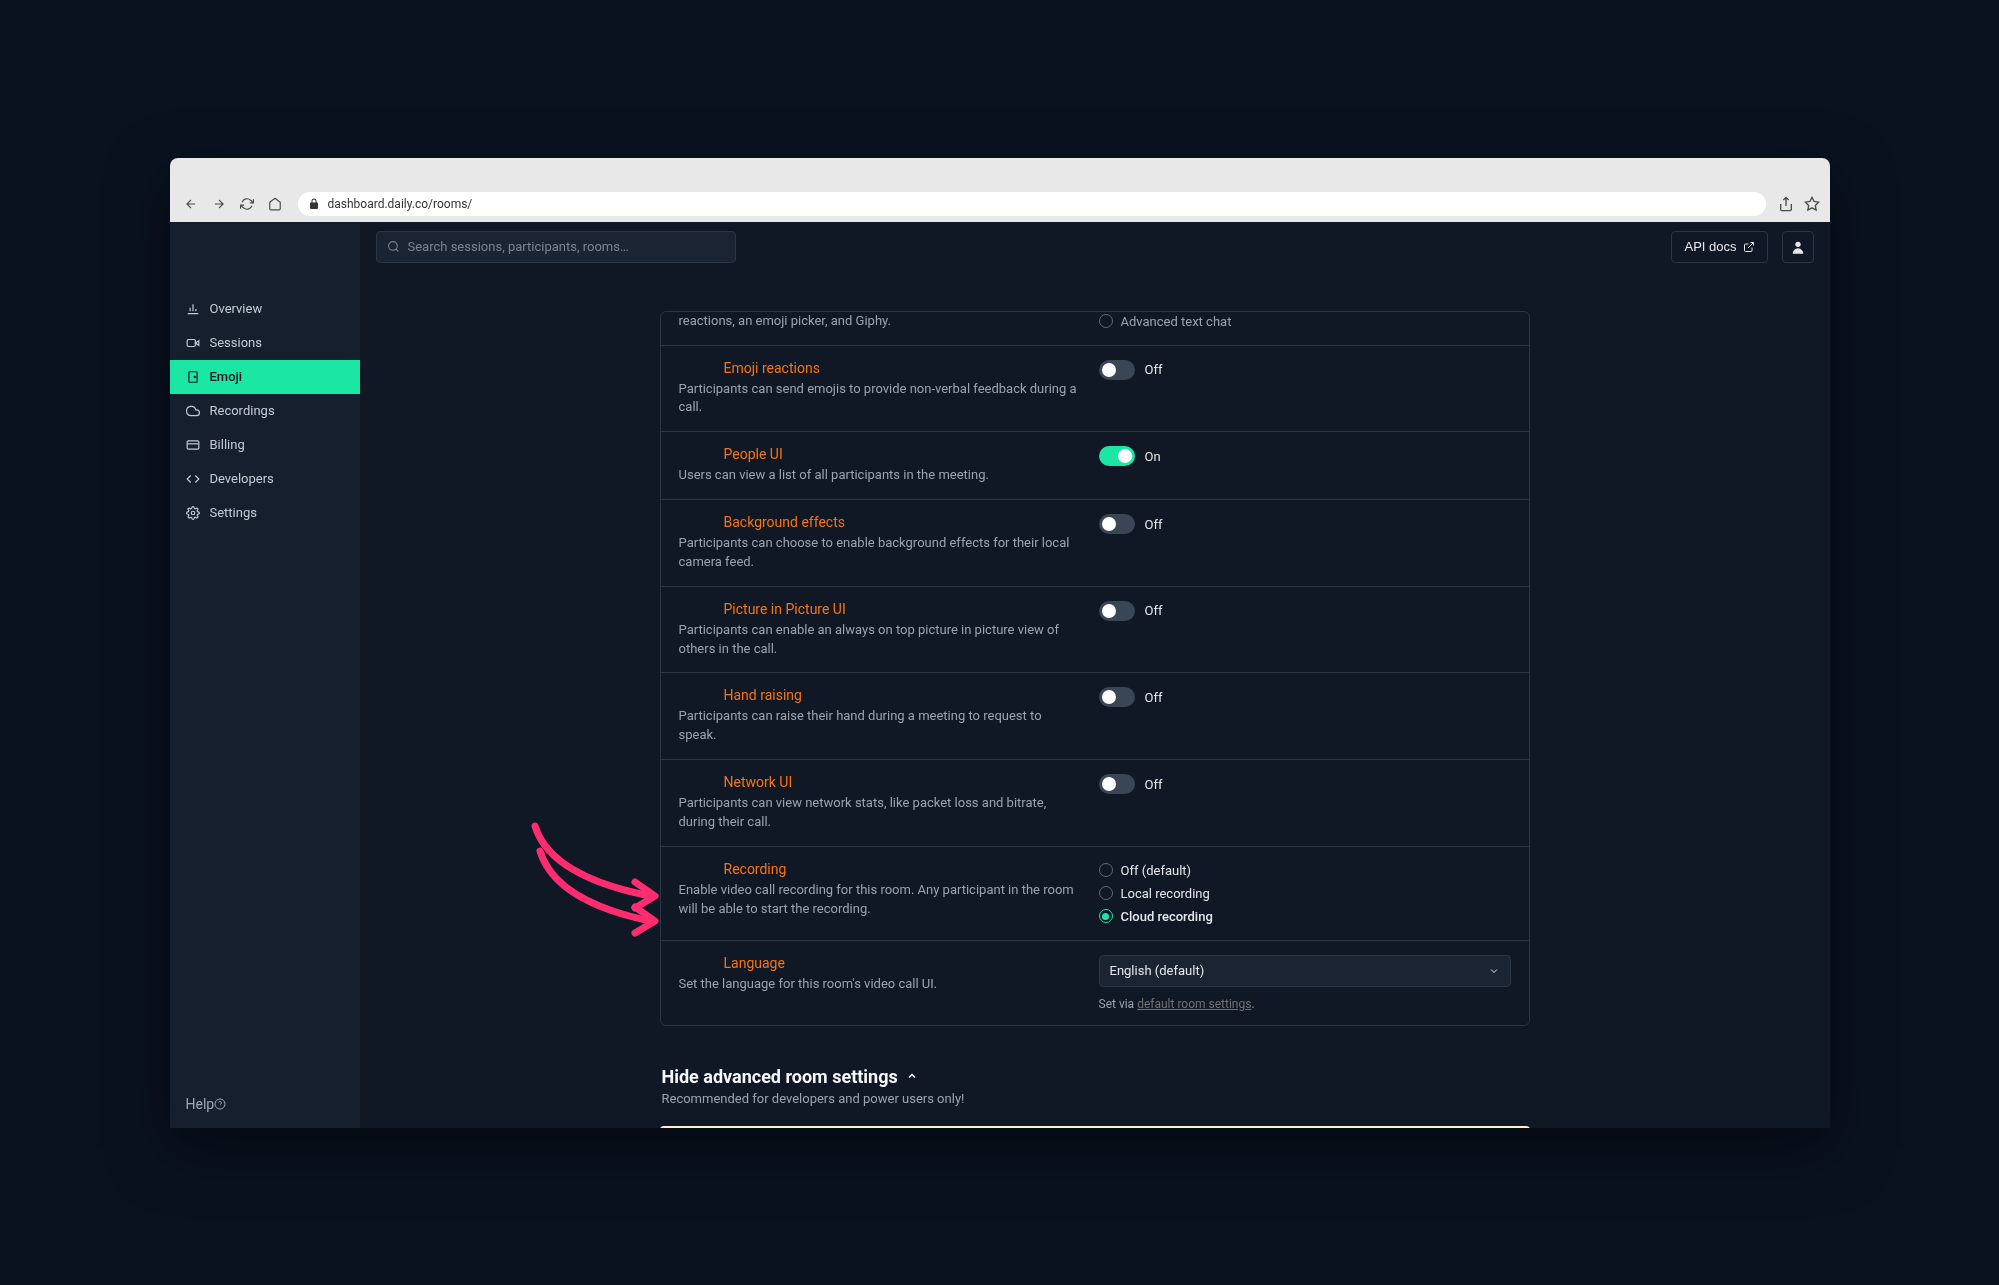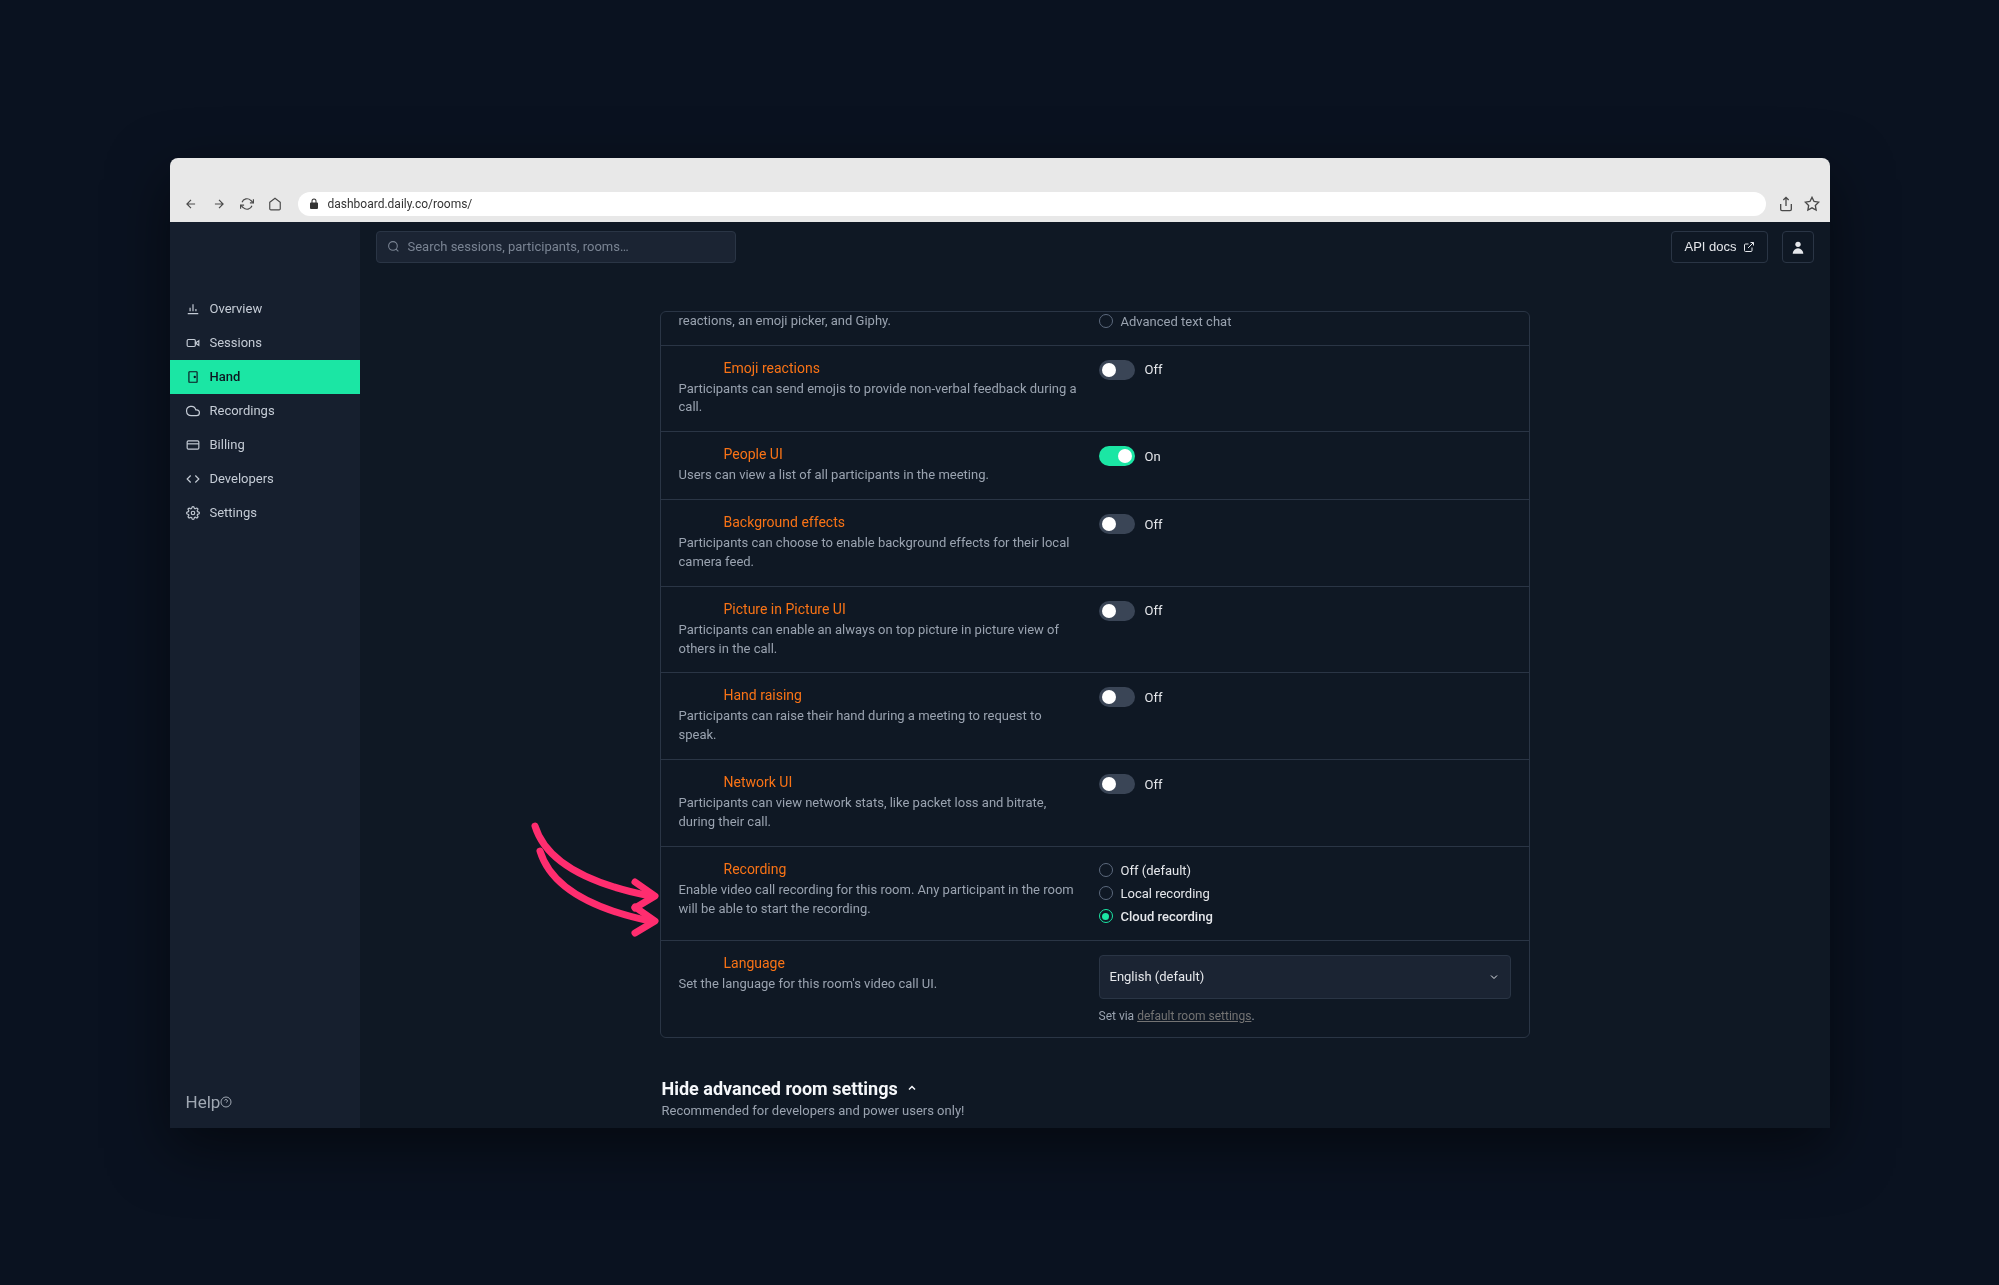--- a/index.html
+++ b/index.html
@@ -89,21 +89,21 @@
       cursor: pointer;
     }
     .sidebar-item.active {
       background: #1be6a4;
       color: #0d1621;
       font-weight: 500;
     }
     .sidebar-icon { width: 14px; height: 14px; display: flex; align-items: center; }
     .sidebar-footer {
       padding: 16px;
-      font-size: 17px;
+      font-size: 14px;
       color: #a0a8b3;
       display: flex;
       align-items: center;
     }
 
     .main-area {
       flex: 1;
       display: flex;
       flex-direction: column;
       overflow: hidden;
@@ -251,21 +251,21 @@
     .partial-left { width: 400px; }
     .partial-desc {
       font-size: 13px;
       color: #9aa3b0;
       line-height: 1.45;
     }
     .partial-right .radio-row { color: #9aa3b0; }
 
     .select-box {
       width: 100%;
-      height: 44px;
+      height: 32px;
       background: #1b2433;
       border: 1px solid #2a3545;
       border-radius: 4px;
       color: #e5e7eb;
       font-size: 13px;
       padding: 0 10px;
       display: flex;
       align-items: center;
       justify-content: space-between;
       cursor: pointer;
@@ -387,21 +387,21 @@
             </span>
             <span>Sessions</span>
           </div>
           <div class="sidebar-item active">
             <span class="sidebar-icon">
               <svg viewBox="0 0 24 24" fill="none" stroke="currentColor" stroke-width="2">
                 <rect x="5" y="3" width="14" height="18" rx="1"></rect>
                 <circle cx="15" cy="12" r="1" fill="currentColor"></circle>
               </svg>
             </span>
-            <span>Hand</span>
+            <span>Emoji</span>
           </div>
           <div class="sidebar-item">
             <span class="sidebar-icon">
               <svg viewBox="0 0 24 24" fill="none" stroke="currentColor" stroke-width="2">
                 <path d="M18 10h-1.26A8 8 0 109 20h9a5 5 0 000-10z"></path>
               </svg>
             </span>
             <span>Recordings</span>
           </div>
           <div class="sidebar-item">

